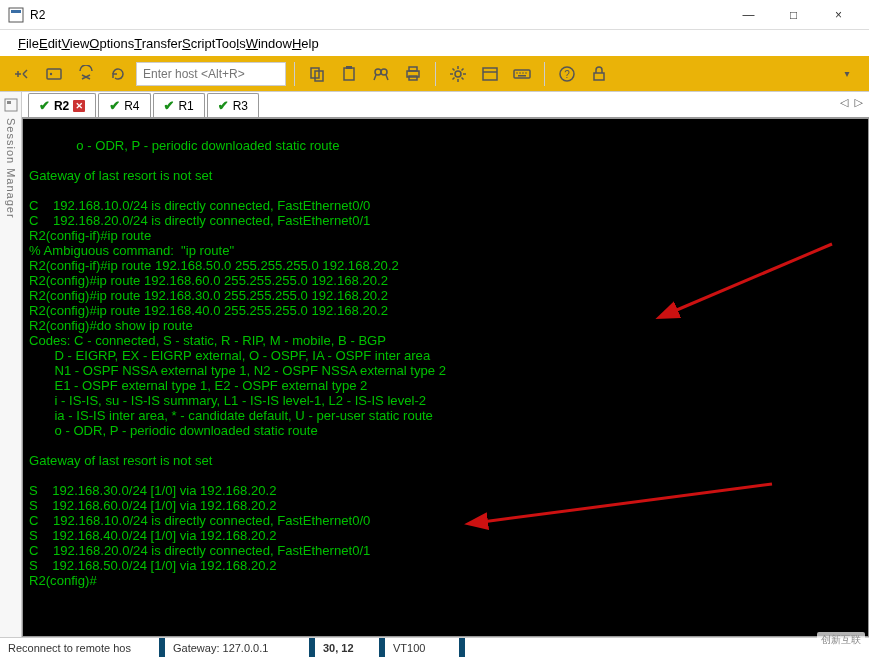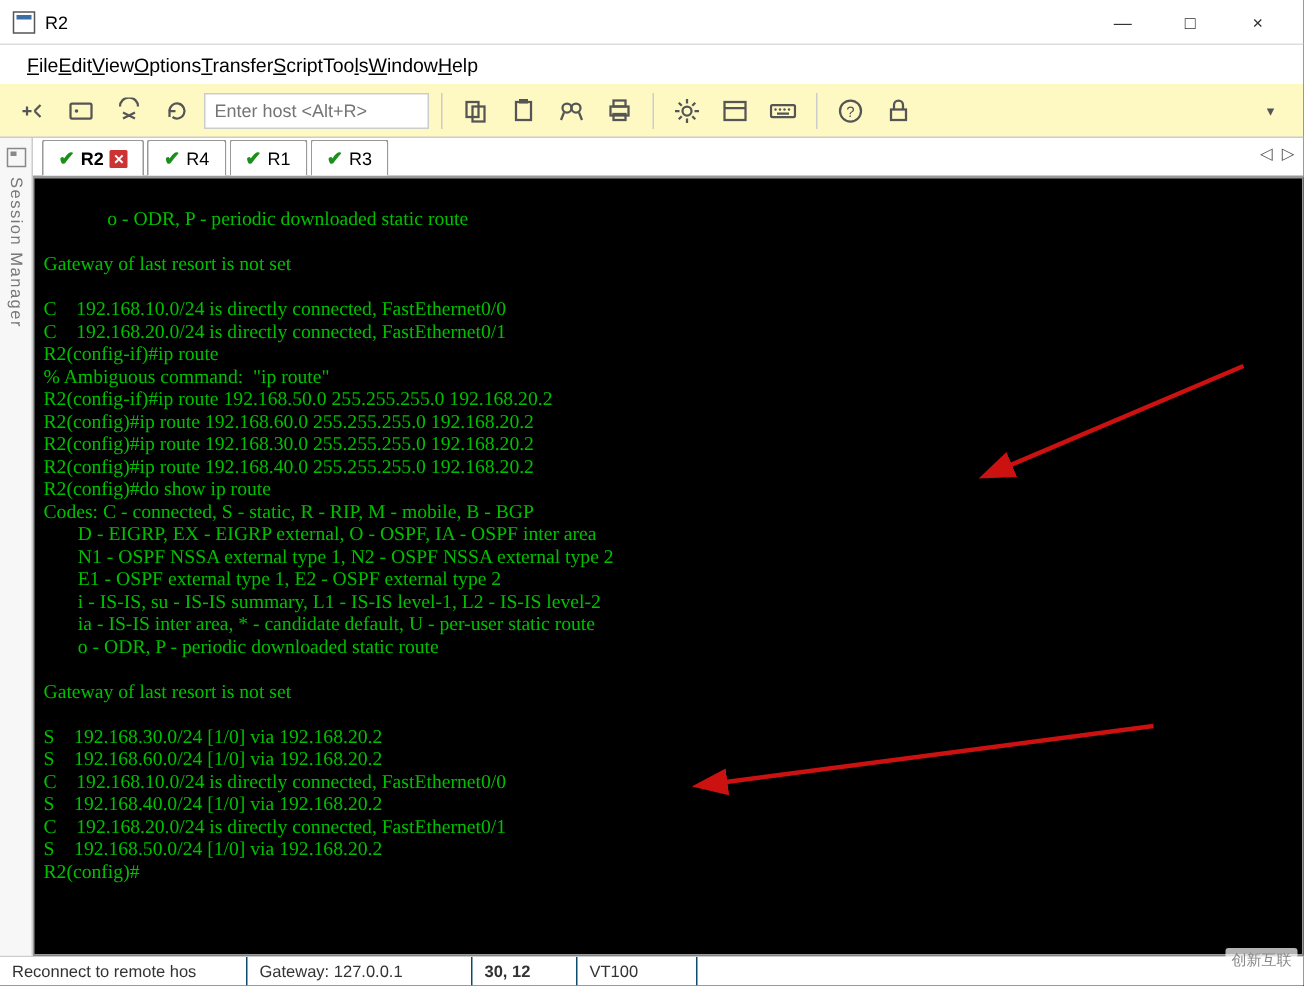--- a/index.html
+++ b/index.html
@@ -8,21 +8,21 @@
 .titlebar { height: 30px; background: #fff; display: flex; align-items: center; padding: 0 8px; border-bottom: 1px solid #ddd; }
 .titlebar .app-icon { width: 16px; height: 16px; margin-right: 6px; }
 .titlebar .title { flex: 1; font-size: 12px; color: #000; }
 .titlebar .win-btns { display: flex; gap: 0; }
 .titlebar .win-btn { width: 45px; height: 28px; display: flex; align-items: center; justify-content: center; font-size: 12px; color: #333; }
 
 .menubar { height: 26px; background: #fff; display: flex; align-items: center; padding: 0 18px; font-size: 13px; }
 .menubar .menu-item { cursor: pointer; }
 .menubar .menu-item .ul { text-decoration: underline; }
 
-.toolbar { height: 36px; background: #fef9c3; border-bottom: 1px solid #ccc; display: flex; align-items: center; padding: 0 8px; gap: 4px; }
+.toolbar { height: 36px; background: #eab308; border-bottom: 1px solid #ccc; display: flex; align-items: center; padding: 0 8px; gap: 4px; }
 .toolbar .tbtn { width: 28px; height: 28px; display: flex; align-items: center; justify-content: center; border: 1px solid transparent; border-radius: 2px; color: #555; }
 .toolbar .sep { width: 1px; height: 24px; background: #ccc; margin: 0 4px; }
 .toolbar .host-input { height: 24px; border: 1px solid #ccc; padding: 0 6px; font-size: 12px; width: 150px; color: #888; }
 .toolbar .spacer { flex: 1; }
 .toolbar svg { width: 18px; height: 18px; }
 
 .body-row { display: flex; height: calc(100% - 30px - 26px - 36px - 20px); }
 
 .left-rail { width: 22px; background: #f7f7f7; border-right: 1px solid #ccc; display: flex; flex-direction: column; align-items: center; padding-top: 6px; }
 .left-rail .vtext { writing-mode: vertical-rl; font-size: 11px; color: #777; margin-top: 6px; letter-spacing: 1px; }
@@ -30,27 +30,27 @@
 
 .main-col { flex: 1; display: flex; flex-direction: column; position: relative; }
 
 .tabstrip { height: 26px; background: #fff; border-bottom: 1px solid #999; display: flex; align-items: flex-end; padding-left: 6px; position: relative; }
 .tabstrip .tab { height: 24px; padding: 0 10px; display: flex; align-items: center; gap: 4px; border: 1px solid #999; border-bottom: none; background: #fff; font-size: 12px; margin-right: 2px; border-radius: 2px 2px 0 0; }
 .tabstrip .tab.active { font-weight: bold; }
 .tabstrip .tab .chk { color: #1a8f1a; font-weight: bold; font-size: 13px; }
 .tabstrip .tab .close { width: 12px; height: 12px; background: #c33; color: #fff; font-size: 9px; display: flex; align-items: center; justify-content: center; border-radius: 1px; }
 .tabstrip .navarrows { position: absolute; right: 6px; top: 4px; font-size: 11px; color: #555; display: flex; gap: 6px; }
 
-.terminal { flex: 1; background: #000; color: #00c000; font-family: Liberation Serif, serif; font-size: 13.1px; line-height: 15px; padding: 4px 6px; overflow: hidden; position: relative; white-space: pre; border: 1px solid #999; }
+.terminal { flex: 1; background: #000; color: #00c000; font-family: Liberation Sans, sans-serif; font-size: 13.1px; line-height: 15px; padding: 4px 6px; overflow: hidden; position: relative; white-space: pre; border: 1px solid #999; }
 
 .arrow { position: absolute; pointer-events: none; }
 .arrow svg { overflow: visible; }
 
 .statusbar { height: 20px; background: #fff; border-top: 1px solid #ccc; display: flex; align-items: center; font-size: 11px; color: #333; }
-.statusbar .cell { padding: 0 8px; border-right: 1px solid #0c4a6e; height: 100%; display: flex; align-items: center; }
+.statusbar .cell { padding: 0 8px; border-right: 6px solid #0c4a6e; height: 100%; display: flex; align-items: center; }
 
 .watermark { position: absolute; right: 4px; bottom: 9px; font-size: 10px; color: #888; background: rgba(255,255,255,0.7); padding: 1px 4px; border-radius: 2px; }
 </style>
 </head>
 <body>
 
 <div class="titlebar">
   <span class="app-icon">
     <svg viewBox="0 0 16 16">
         <rect x="1" y="1" width="14" height="14" fill="#fff" stroke="#555"></rect>

